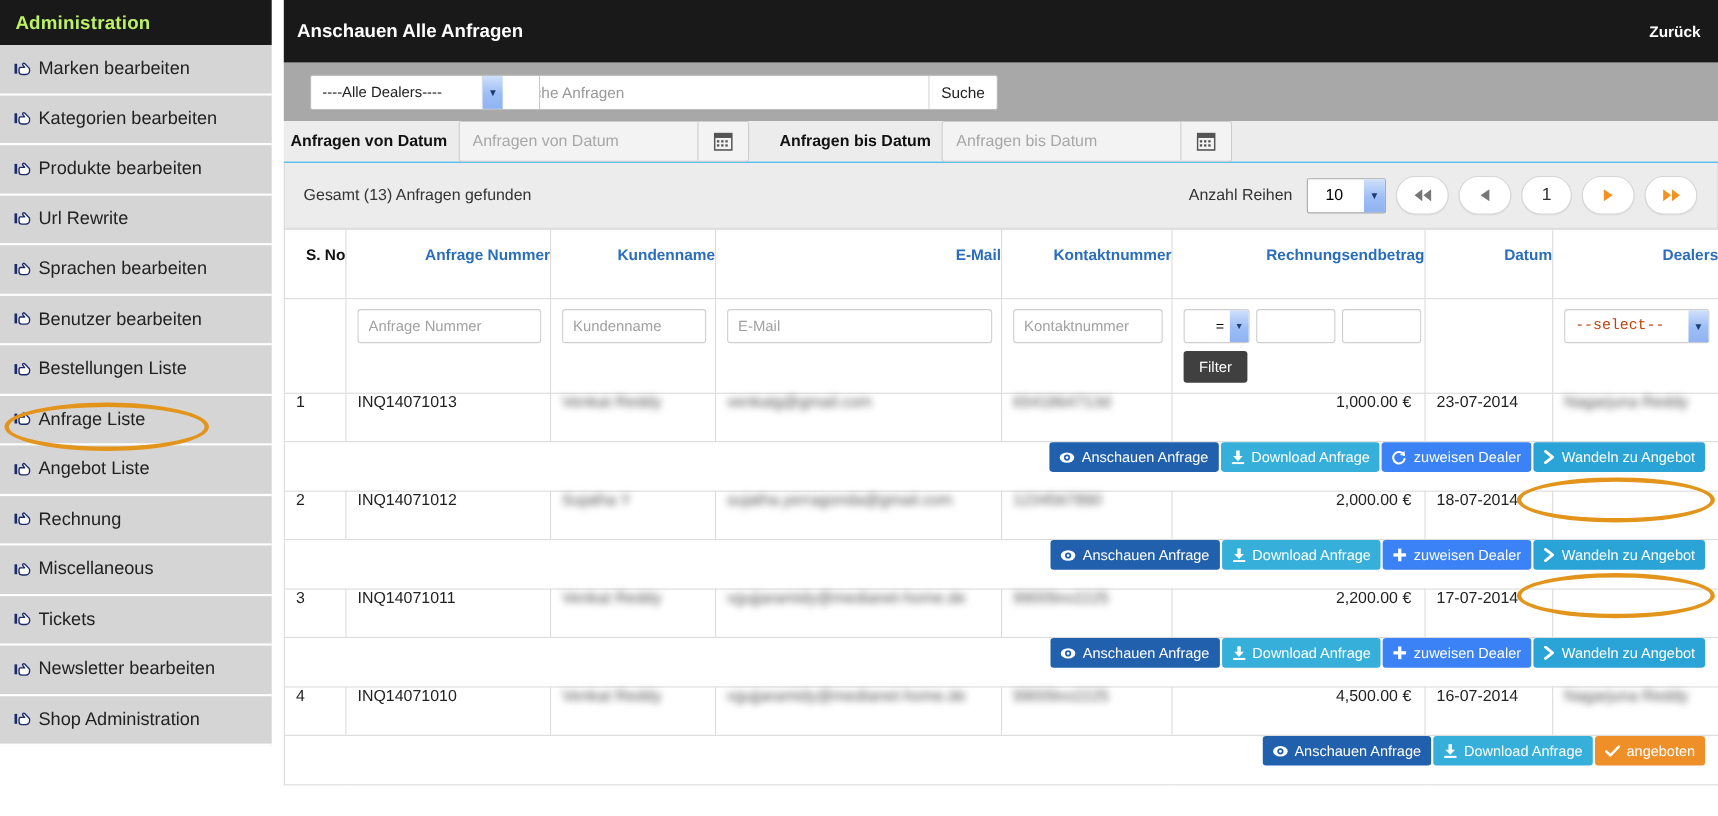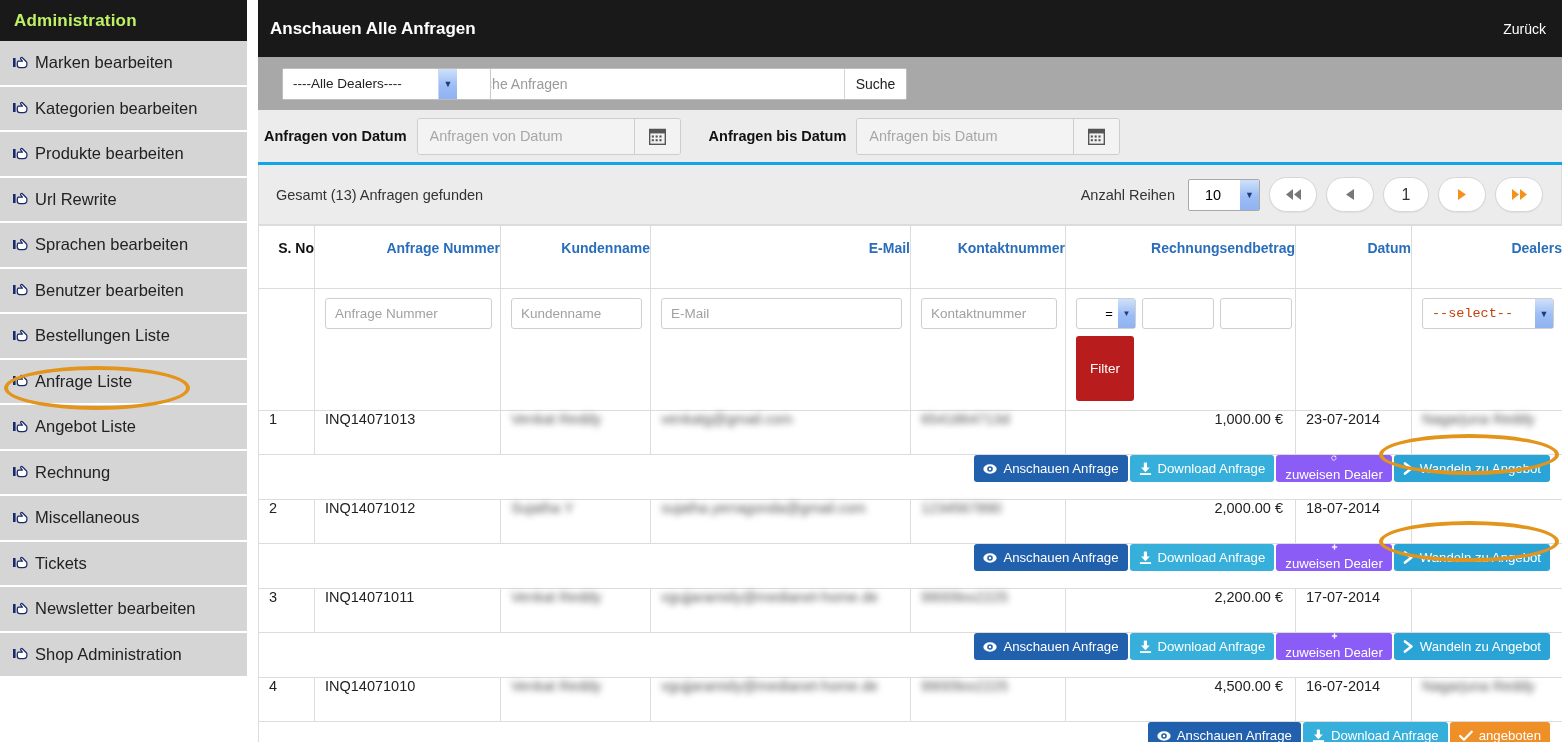--- a/index.html
+++ b/index.html
@@ -57,21 +57,21 @@
   }
   .main-head {
     height: 57px;
     background: #191919;
     color: #fff;
     display: flex; align-items: center;
     justify-content: space-between;
     padding: 0 16px 0 12px;
   }
   .main-head .title { font-size: 17px; font-weight: bold; }
-  .main-head .back  { font-size: 14px; font-weight: normal; cursor: pointer; margin-left: 38px; }
+  .main-head .back  { font-size: 14px; font-weight: bold; cursor: pointer; margin-left: 38px; }
 
   .search-bar {
     height: 53px;
     background: #a8a8a8;
     display: flex; align-items: center;
     padding: 0 24px;
   }
   .search-wrap {
     display: flex; height: 32px; width: 625px;
     background: #fff;
@@ -111,23 +111,23 @@
   .suche-btn {
     width: 62px;
     border: none; border-left: 1px solid #d5d5d5;
     background: #fff;
     font-size: 14px; color: #222;
     cursor: pointer;
     font-family: "Liberation Sans", sans-serif;
   }
 
   .date-bar {
-    height: 55px;
+    height: 38px;
     background: #ececec;
-    border-bottom: 3px solid #0ea5e9;
+    border-bottom: 1px solid #0ea5e9;
     display: flex; align-items: center;
     padding: 0 10px 0 6px;
   }
   .date-label {
     font-size: 14.5px; font-weight: bold; color: #111;
     margin: 0 10px 0 0; white-space: nowrap;
   }
   .date-group {
     display: flex; height: 37px;
     border: 1px solid #cdcdcd;
@@ -233,23 +233,23 @@
   .op-arrow {
     position: absolute; right: 1px; top: 1px;
     width: 17px; height: 29px;
     background: linear-gradient(#cfe0fb,#9dbdf5 55%,#8fb3f2);
     display: flex; align-items: center; justify-content: center;
     pointer-events: none; color: #1b3e77; font-size: 8px;
   }
   .num-in { width: 72px; flex: 0 0 auto; }
   .filter-btn {
     margin-top: 7px;
-    background: #b91c1c; color: #fff;
+    background: #404040; color: #fff;
     border: none; border-radius: 3px;
-    padding: 25px 14px; font-size: 13.5px;
+    padding: 7px 14px; font-size: 13.5px;
     cursor: pointer;
     font-family: "Liberation Sans", sans-serif;
   }
   .dealer-shell { position: relative; width: 100%; }
   select.dealer-filter {
     width: 100%; height: 31px;
     border: 1px solid #cfcfcf; border-radius: 3px;
     background: #fff; font-size: 13.5px;
     padding-left: 9px; color: #c2410c;
     -webkit-appearance: none; appearance: none; outline: none;
@@ -292,21 +292,21 @@
     padding: 0 9px;
     border: none; border-radius: 3px;
     color: #fff; font-size: 13.2px;
     cursor: pointer; vertical-align: middle;
     margin-left: 2px;
     font-family: "Liberation Sans", sans-serif;
     white-space: nowrap;
   }
   .btn.view  { background: #2160ad; }
   .btn.dl    { background: #36b0db; }
-  .btn.green { background: #8b5cf6; flex-direction: column; }
+  .btn.green { background: #3b82f6; }
   .btn.conv  { background: #2aa4d6; }
   .btn.offer { background: #ef8f28; }
   .btn svg { display: block; }
 
   
   .ellipse {
     position: absolute;
     border: 4px solid #e3941b;
     border-radius: 50%;
     pointer-events: none;

